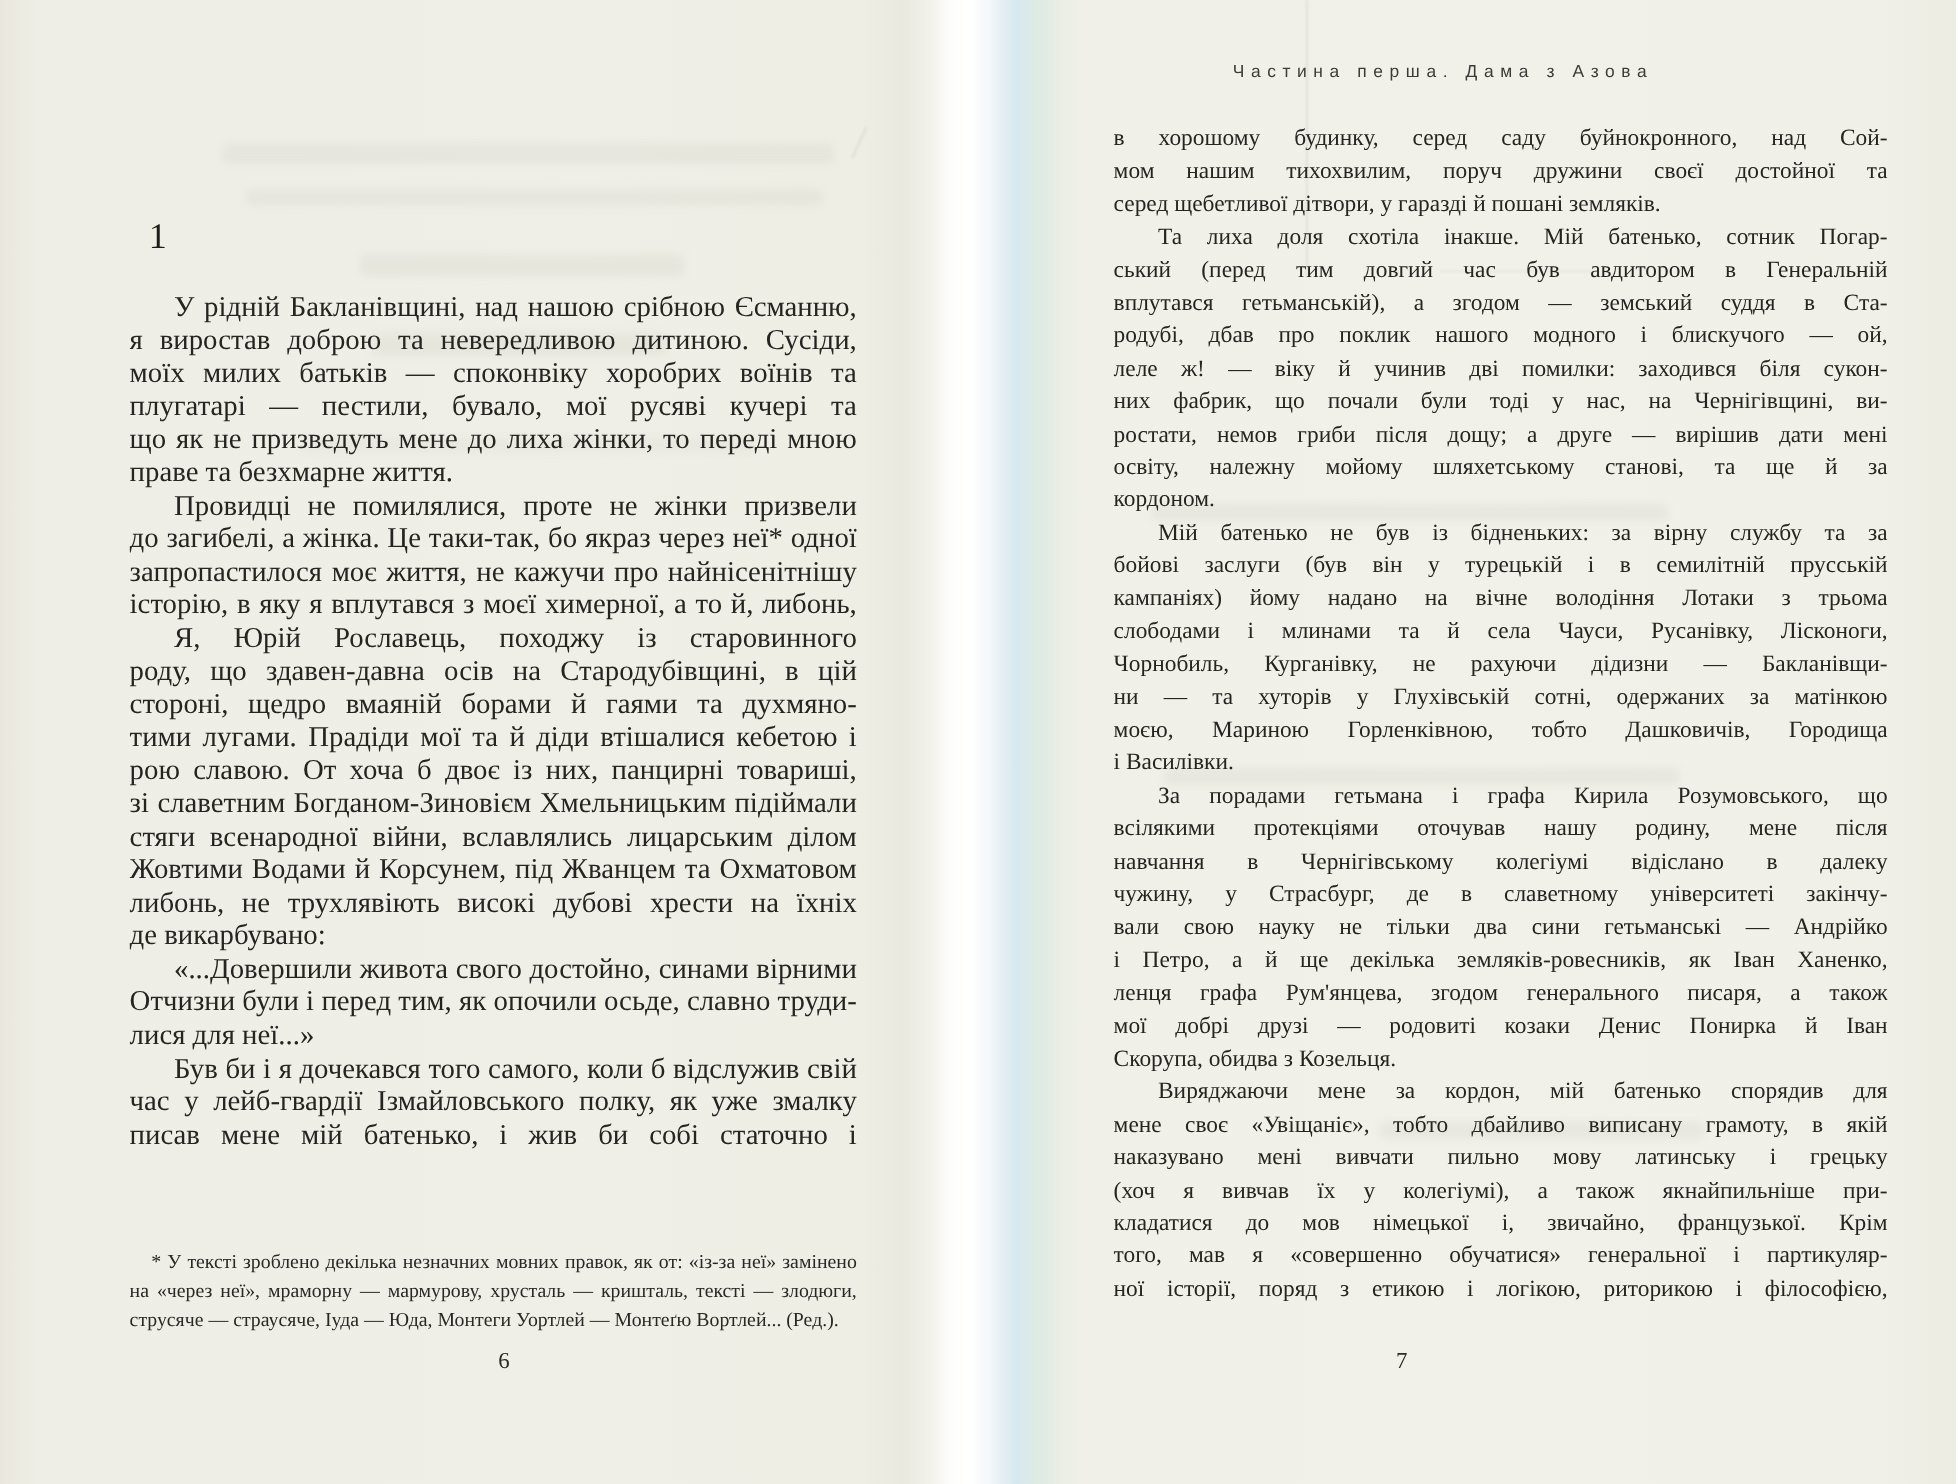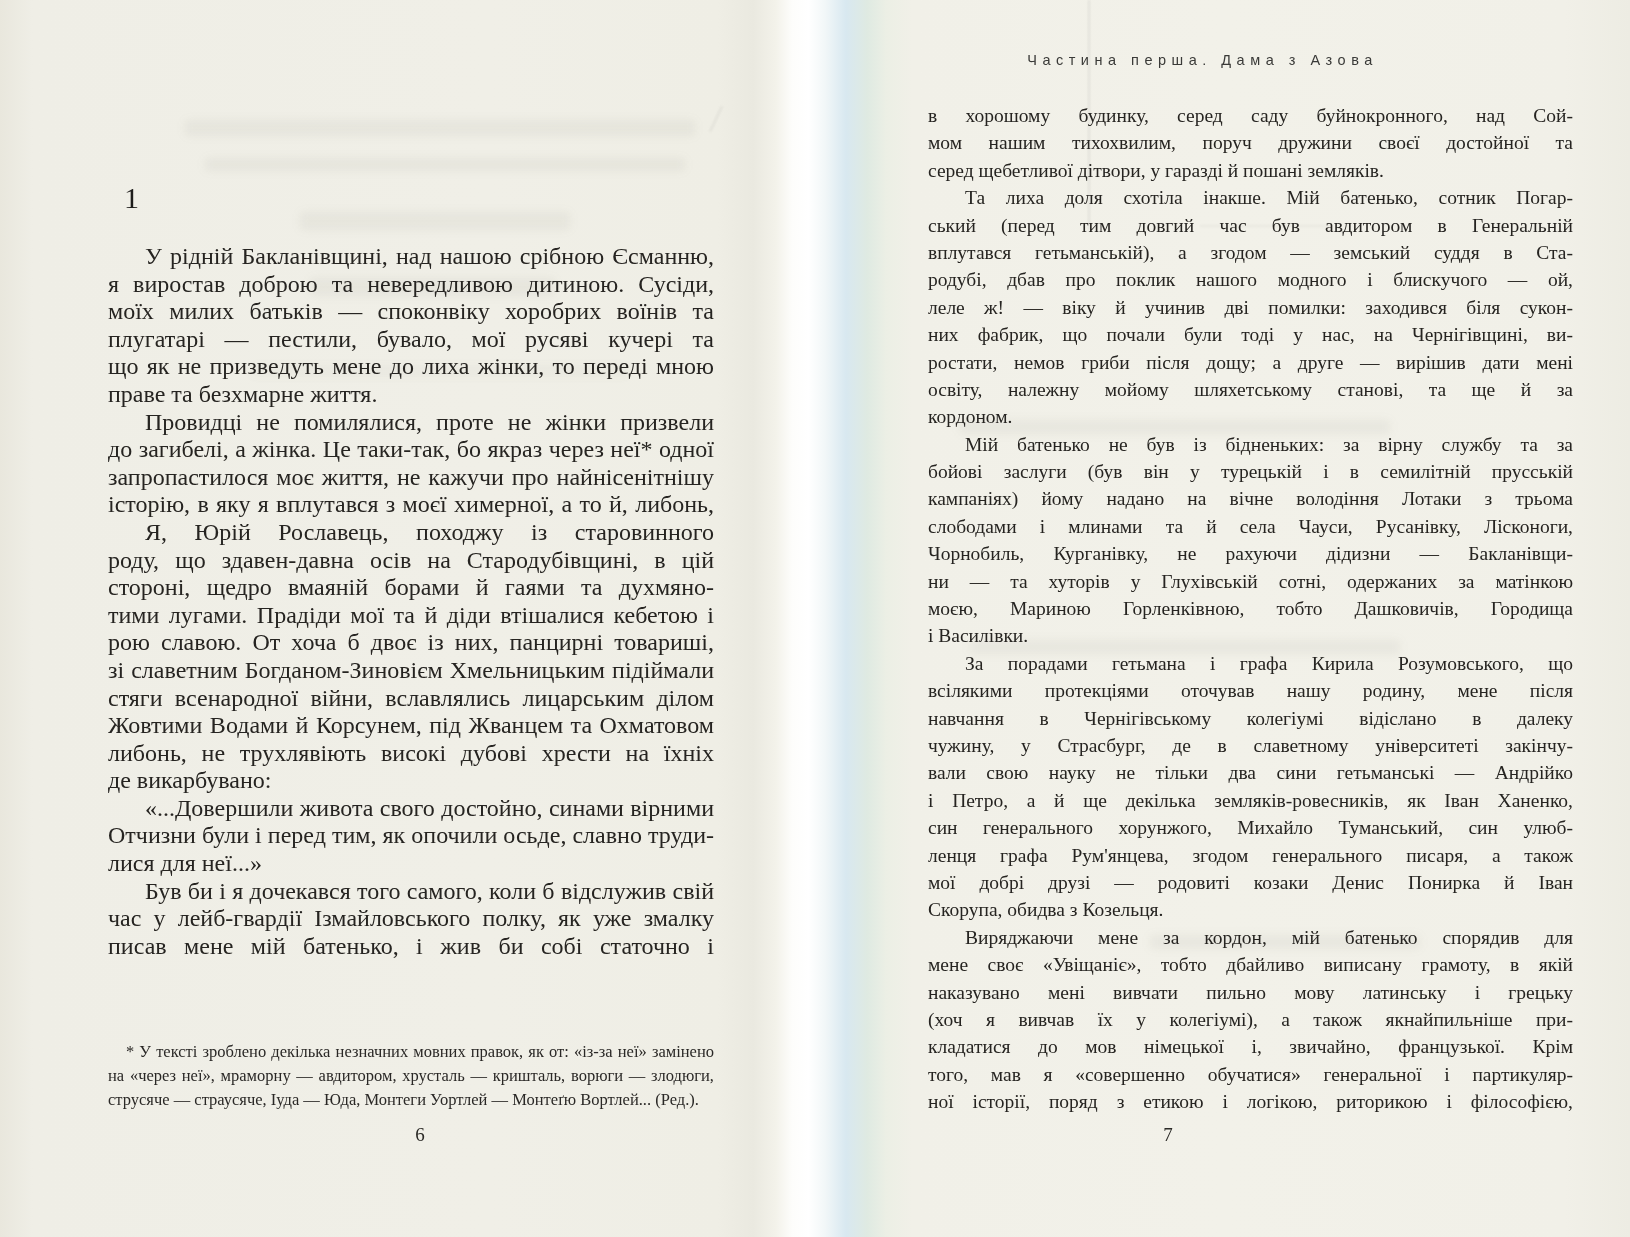--- a/index.html
+++ b/index.html
@@ -114,21 +114,21 @@
         <div class="line last">де викарбувано:</div>
         <div class="line indent">«...Довершили живота свого достойно, синами вірними</div>
         <div class="line">Отчизни були і перед тим, як опочили осьде, славно труди-</div>
         <div class="line last">лися для неї...»</div>
         <div class="line indent">Був би і я дочекався того самого, коли б відслужив свій</div>
         <div class="line">час у лейб-гвардії Ізмайловського полку, як уже змалку при-</div>
         <div class="line">писав мене мій батенько, і жив би собі статочно і безжурно</div>
       </div>
     <div class="footnote">
         <div class="line indent">* У тексті зроблено декілька незначних мовних правок, як от: «із-за неї» замінено</div>
-        <div class="line">на «через неї», мраморну — авдитором, хрусталь — кришталь, ворюги — злодюги,</div>
+        <div class="line">на «через неї», мраморну — мармурову, хрусталь — кришталь, тексті — злодюги,</div>
         <div class="line last">струсяче — страусяче, Іуда — Юда, Монтеги Уортлей — Монтеґю Вортлей... (Ред.).</div>
       </div>
     <div class="page-number left">6</div>
   </div>
 
   <div>
     <div class="running-header">Частина перша. Дама з Азова</div>
     <div class="right-body page-body">
         <div class="line">в хорошому будинку, серед саду буйнокронного, над Сой-</div>
         <div class="line">мом нашим тихохвилим, поруч дружини своєї достойної та</div>
@@ -149,21 +149,20 @@
         <div class="line">Чорнобиль, Курганівку, не рахуючи дідизни — Бакланівщи-</div>
         <div class="line">ни — та хуторів у Глухівській сотні, одержаних за матінкою</div>
         <div class="line">моєю, Мариною Горленківною, тобто Дашковичів, Городища</div>
         <div class="line last">і Василівки.</div>
         <div class="line indent">За порадами гетьмана і графа Кирила Розумовського, що</div>
         <div class="line">всілякими протекціями оточував нашу родину, мене після</div>
         <div class="line">навчання в Чернігівському колегіумі відіслано в далеку</div>
         <div class="line">чужину, у Страсбург, де в славетному університеті закінчу-</div>
         <div class="line">вали свою науку не тільки два сини гетьманські — Андрійко</div>
         <div class="line">і Петро, а й ще декілька земляків-ровесників, як Іван Ханенко,</div>
-        <div class="line">син генерального хорунжого, Михайло Туманський, син улюб-</div>
         <div class="line">ленця графа Рум'янцева, згодом генерального писаря, а також</div>
         <div class="line">мої добрі друзі — родовиті козаки Денис Понирка й Іван</div>
         <div class="line last">Скорупа, обидва з Козельця.</div>
         <div class="line indent">Виряджаючи мене за кордон, мій батенько спорядив для</div>
         <div class="line">мене своє «Увіщаніє», тобто дбайливо виписану грамоту, в якій</div>
         <div class="line">наказувано мені вивчати пильно мову латинську і грецьку</div>
         <div class="line">(хоч я вивчав їх у колегіумі), а також якнайпильніше при-</div>
         <div class="line">кладатися до мов німецької і, звичайно, французької. Крім</div>
         <div class="line">того, мав я «совершенно обучатися» генеральної і партикуляр-</div>
         <div class="line">ної історії, поряд з етикою і логікою, риторикою і філософією,</div>

